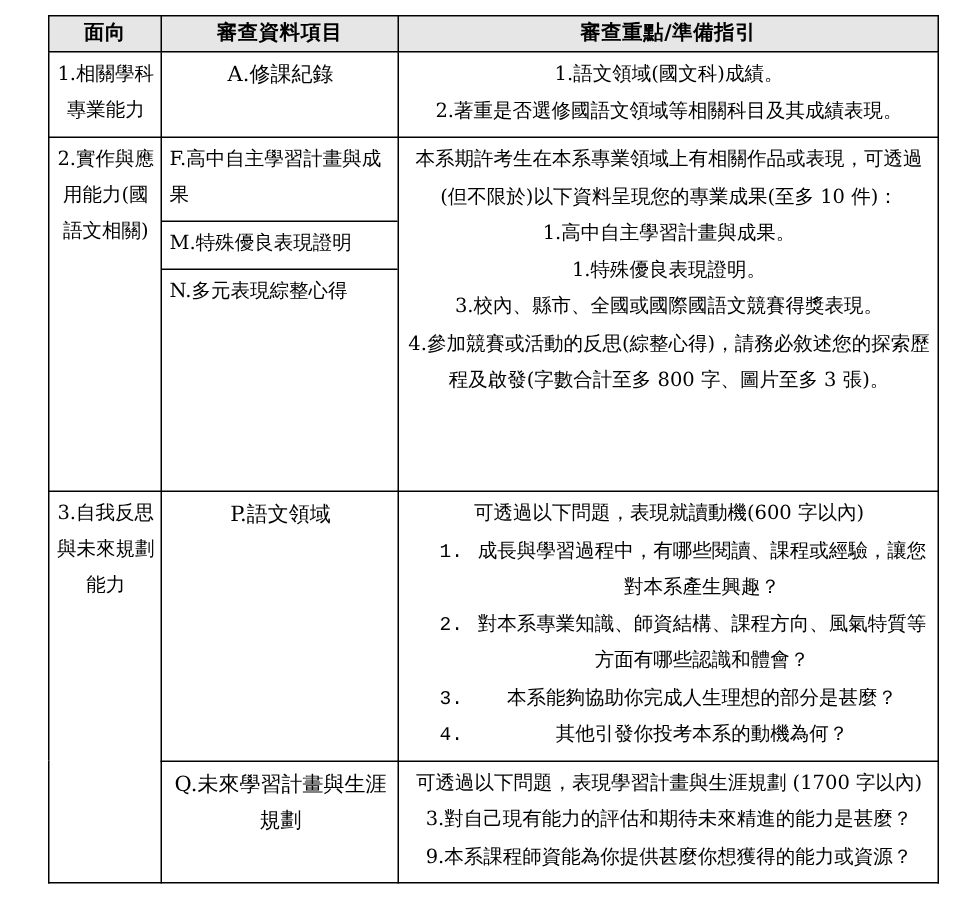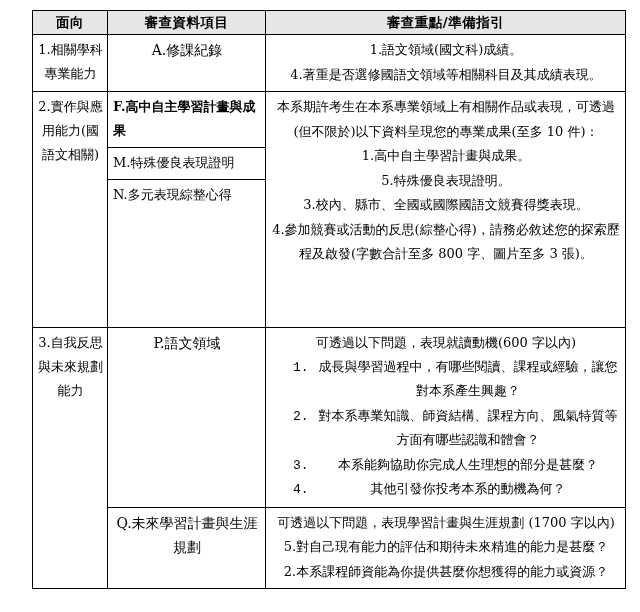--- a/index.html
+++ b/index.html
@@ -118,21 +118,21 @@
     border-bottom: 1px solid #000000;
     padding: 3px 4px 4px 5px;
     font-size: 13px;
     line-height: 24px;
     vertical-align: top;
   }
   table.subtable tr:last-child td {
     border-bottom: 0;
   }
 
-  .sub-f { height: 44px; font-weight: bold; }
+  .sub-f { height: 44px; }
   .sub-m { height: 24px; }
   .sub-n { height: 140px; }
 </style>
 </head>
 <body>
 
 <div class="page">
 
   <table class="guide-table">
     <colgroup>
@@ -158,21 +158,21 @@
           </div>
         </td>
         <td class="item-cell">
           <div class="cell-pad">
             <p>A.修課紀錄</p>
           </div>
         </td>
         <td class="focus-cell">
           <div class="cell-pad">
             <p>1.語文領域(國文科)成績。</p>
-            <p>4.著重是否選修國語文領域等相關科目及其成績表現。</p>
+            <p>2.著重是否選修國語文領域等相關科目及其成績表現。</p>
           </div>
         </td>
       </tr>
 
       <tr>
         <td class="aspect-cell">
           <div class="cell-pad">
             <p>2.實作與應用能力(國語文相關)</p>
           </div>
         </td>
@@ -188,21 +188,21 @@
             <tr>
               <td class="sub-n">N.多元表現綜整心得</td>
             </tr>
           </tbody>
             </table>
         </td>
         <td class="focus-cell">
           <div class="cell-pad">
             <p>本系期許考生在本系專業領域上有相關作品或表現，可透過(但不限於)以下資料呈現您的專業成果(至多 10 件)：</p>
             <p>1.高中自主學習計畫與成果。</p>
-            <p>5.特殊優良表現證明。</p>
+            <p>1.特殊優良表現證明。</p>
             <p>3.校內、縣市、全國或國際國語文競賽得獎表現。</p>
             <p>4.參加競賽或活動的反思(綜整心得)，請務必敘述您的探索歷程及啟發(字數合計至多 800 字、圖片至多 3 張)。</p>
           </div>
         </td>
       </tr>
 
       <tr>
         <td class="aspect-cell" rowspan="2">
           <div class="cell-pad">
             <p>3.自我反思與未來規劃能力</p>
@@ -228,22 +228,22 @@
 
       <tr>
         <td class="item-cell">
           <div class="cell-pad">
             <p>Q.未來學習計畫與生涯規劃</p>
           </div>
         </td>
         <td class="focus-cell">
           <div class="cell-pad">
             <p>可透過以下問題，表現學習計畫與生涯規劃 (1700 字以內)</p>
-            <p>5.對自己現有能力的評估和期待未來精進的能力是甚麼？</p>
-            <p>2.本系課程師資能為你提供甚麼你想獲得的能力或資源？</p>
+            <p>3.對自己現有能力的評估和期待未來精進的能力是甚麼？</p>
+            <p>9.本系課程師資能為你提供甚麼你想獲得的能力或資源？</p>
           </div>
         </td>
       </tr>
 
     </tbody>
   </table>
 
 </div>
 
 </body></html>

